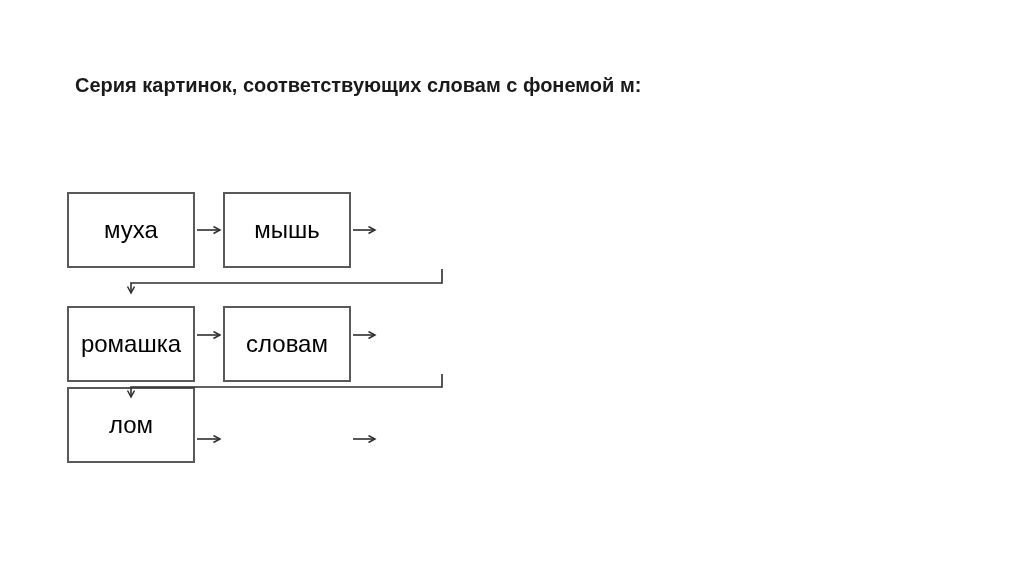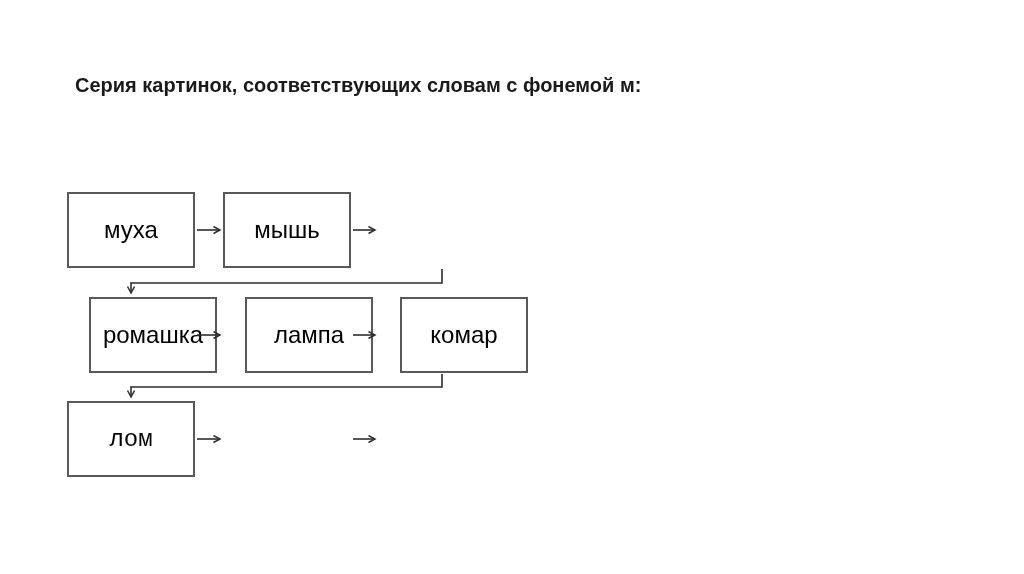--- a/index.html
+++ b/index.html
@@ -38,22 +38,22 @@
     font-size: 24px;
     color: #000000;
     text-align: right;
   }
   
   .col-0 { left: 67px; }
   .col-1 { left: 223px; }
   .col-2 { left: 378px; }
   
   .row-0 { top: 192px; }
-  .row-1 { top: 297px; margin-left: 22px; }
-  .row-2 { top: 401px; font-family: Liberation Mono, monospace; }
+  .row-1 { top: 306px; }
+  .row-2 { top: 387px; }
 
   .arrow-layer {
     position: absolute;
     left: 0;
     top: 0;
     width: 1024px;
     height: 574px;
     pointer-events: none;
   }
 </style>
@@ -68,24 +68,21 @@
     <span>муха</span>
   </div>
   <div class="flow-box col-1 row-0">
     <span>мышь</span>
   </div>
 
   <div class="flow-box col-0 row-1">
     <span>ромашка</span>
   </div>
   <div class="flow-box col-1 row-1">
-    <span>лампа</span>
-  </div>
-  <div class="flow-box col-2 row-1">
-    <span>комар</span>
+    <span>словам</span>
   </div>
 
   <div class="flow-box col-0 row-2">
     <span>лом</span>
   </div>
 
   <svg class="arrow-layer" viewBox="0 0 1024 574" xmlns="http://www.w3.org/2000/svg">
     <defs>
       <marker id="openArrow" markerWidth="10" markerHeight="10" refX="7" refY="4" orient="auto" markerUnits="userSpaceOnUse">
         <path d="M0.5,0.5 L7,4 L0.5,7.5" fill="none" stroke="#2e2e2e" stroke-width="1.5"></path>

